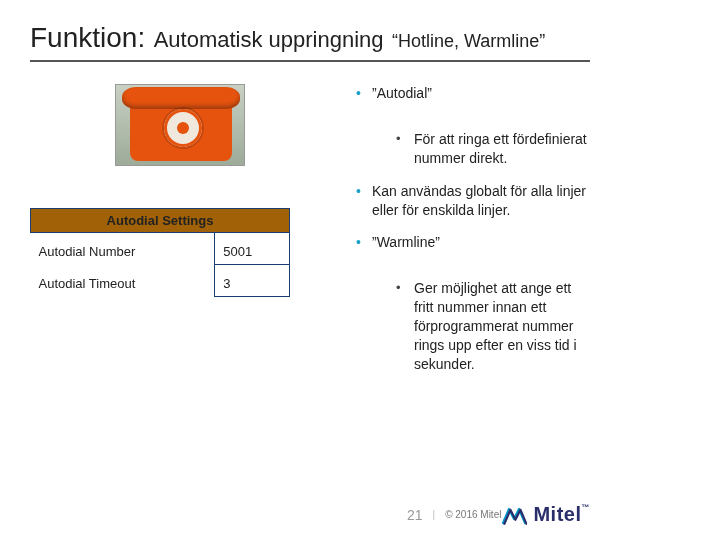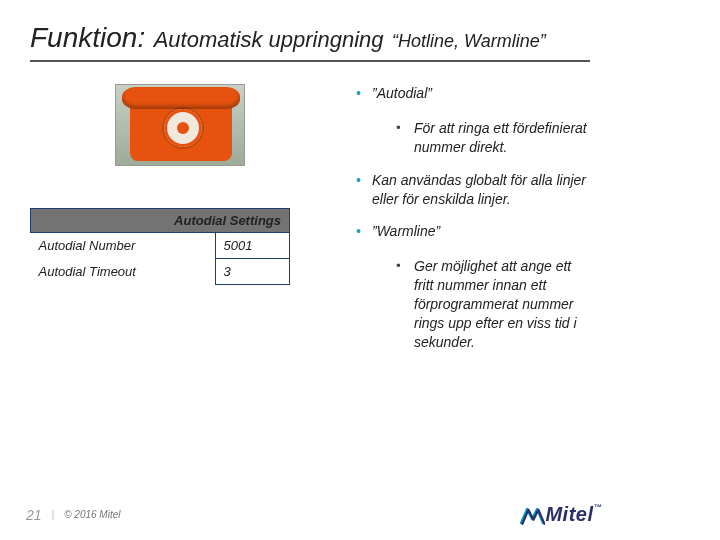--- a/index.html
+++ b/index.html
@@ -1,46 +1,46 @@
 <!DOCTYPE html>
 <html><head>
 <meta charset="utf-8">
 <style>
   * { box-sizing: border-box; margin: 0; padding: 0; }
   html, body { width: 720px; height: 540px; font-family: Arial, Helvetica, sans-serif; background: #fff; color: #222; }
-  .slide { position: relative; width: 620px; height: 540px; padding: 22px 30px 0 30px; font-style: italic; }
+  .slide { position: relative; width: 620px; height: 540px; padding: 22px 30px 0 30px; }
   .title-row { border-bottom: 2px solid #555; padding-bottom: 6px; margin-bottom: 22px; }
   .title-main { font-size: 28px; font-weight: 400; color: #222; display: inline; }
   .title-sub1 { font-size: 22px; font-weight: 400; color: #222; display: inline; margin-left: 4px; }
   .title-sub2 { font-size: 18px; font-weight: 400; color: #222; display: inline; margin-left: 4px; }
   .content { display: flex; gap: 26px; }
   .left-col { width: 300px; }
   .phone-wrap { display: flex; justify-content: center; margin-bottom: 42px; }
   .phone { width: 130px; height: 82px; background: linear-gradient(#c8d0c4, #9eab99); position: relative; border: 1px solid #999; }
   .phone-body { position: absolute; left: 14px; top: 6px; width: 102px; height: 70px; background: #e5530f; border-radius: 12px 12px 8px 8px; }
   .handset { position: absolute; left: 6px; top: 2px; width: 118px; height: 22px; background: #e5530f; border-radius: 14px / 10px; box-shadow: inset 0 -3px 4px rgba(0,0,0,.3); }
   .dial { position: absolute; left: 48px; top: 24px; width: 38px; height: 38px; background: #f0e8dc; border-radius: 50%; box-shadow: inset 0 0 0 3px #e5530f, 0 0 0 2px rgba(0,0,0,.15); }
   .dial::after { content:""; position:absolute; left:13px; top:13px; width:12px; height:12px; background:#e5530f; border-radius:50%; }
   .settings-table { width: 260px; border-collapse: collapse; font-size: 13px; }
-  .settings-table th { background: #737373; text-align: right; font-weight: 700; padding: 4px 8px; border: 1px solid #1a3e6e; }
+  .settings-table th { background: #a16207; text-align: center; font-weight: 700; padding: 4px 8px; border: 1px solid #1a3e6e; }
   .settings-table td { padding: 4px 8px; border: none; }
   .settings-table td.val { border: 1.5px solid #1a3e6e; }
-  .settings-table tr.row td { padding-top: 5px; padding-bottom: 5px; }
+  .settings-table tr.row td { padding-top: 11px; padding-bottom: 5px; }
   .right-col { flex: 1; font-size: 14px; line-height: 1.35; }
   ul.b1 { list-style: none; padding-left: 0; }
   ul.b1 > li { position: relative; padding-left: 16px; margin-bottom: 14px; }
   ul.b1 > li::before { content: "•"; position: absolute; left: 0; top: 0; color: #1aa0c8; font-size: 14px; }
-  ul.b2 { list-style: none; padding-left: 24px; margin-top: 16px; }
+  ul.b2 { list-style: none; padding-left: 24px; margin-top: 27px; }
   ul.b2 > li { position: relative; padding-left: 18px; margin-bottom: 10px; }
   ul.b2 > li::before { content: "•"; position: absolute; left: 0; top: 0; color: #444; font-size: 13px; }
-  .footer { position: absolute; left: 12px; bottom: 14px; width: 100%; padding: 0 30px 0 14px; display: flex; align-items: center; justify-content: space-between; }
+  .footer { position: absolute; left: 0; bottom: 14px; width: 100%; padding: 0 30px 0 14px; display: flex; align-items: center; justify-content: flex-end; }
   .footer-left { display: flex; align-items: center; gap: 10px; font-size: 10px; color: #777; }
   .page-num { font-size: 14px; color: #999; }
   .footer-sep { color: #bbb; }
-  .logo { display: flex; align-items: center; }
+  .logo { display: flex; align-items: center; gap: 6px; }
   .logo-mark { width: 26px; height: 20px; position: relative; }
   .logo-mark svg { width: 26px; height: 20px; }
   .logo-text { font-size: 20px; font-weight: 600; color: #2a2f6b; letter-spacing: .5px; }
   .logo-tm { font-size: 8px; color: #2a2f6b; vertical-align: top; }
 </style>
 </head>
 <body>
 
 <div class="slide">
 

